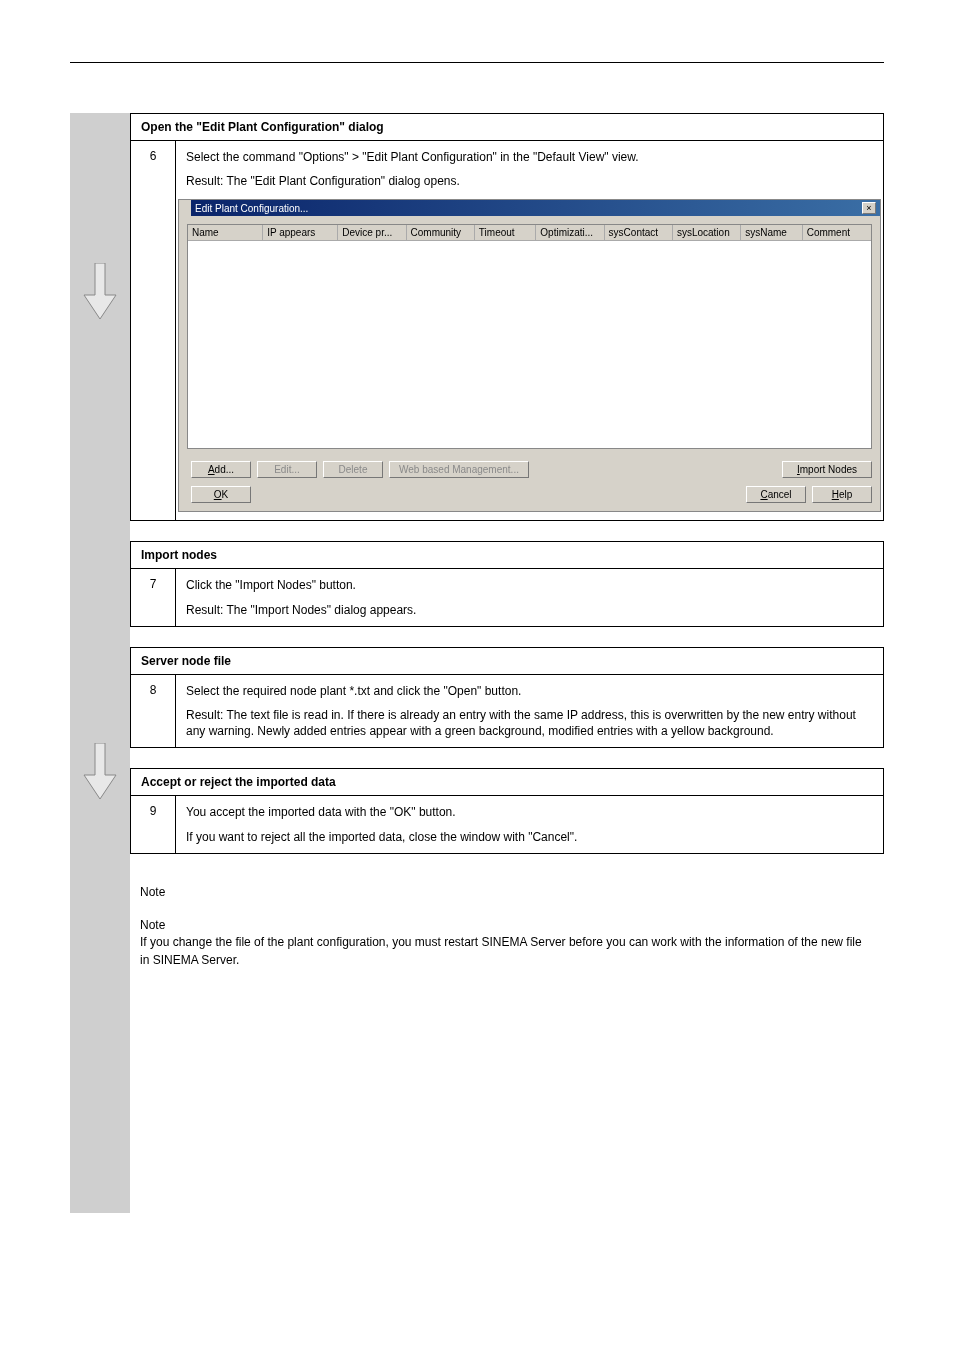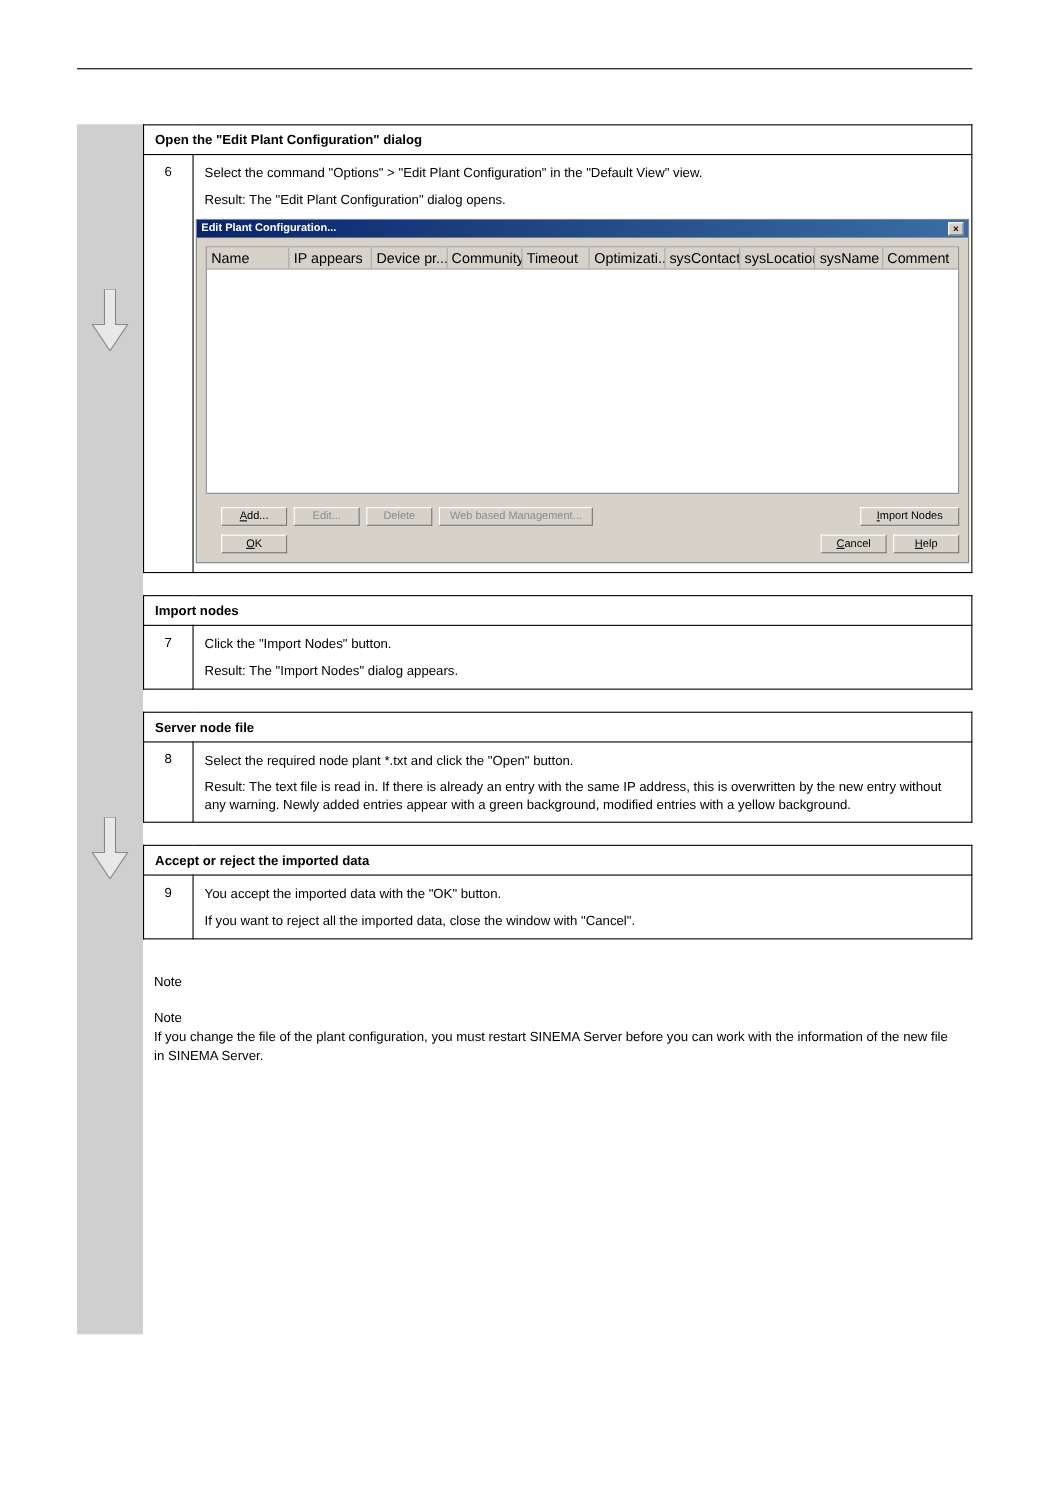--- a/index.html
+++ b/index.html
@@ -80,25 +80,26 @@
       background: #d6d2c9;
       border: 1px solid #888;
       width: 100%;
       font-family: Tahoma, Verdana, sans-serif;
       font-size: 10px;
     }
     .dialog-titlebar {
       background: linear-gradient(to right, #0a246a, #3a6ea5);
       color: #fff;
       display: flex;
-      align-items: flex-start;
+      align-items: flex-end;
       justify-content: space-between;
       padding: 2px 4px;
       font-size: 10px;
-      font-weight: bold;
+      font-weight: normal;
+      margin-left: 12px;
     }
     .dialog-titlebar .close-btn {
       background: #d4d0c8;
       border: 1px solid #fff;
       border-right-color: #777;
       border-bottom-color: #777;
       width: 14px;
       height: 12px;
       text-align: center;
       line-height: 10px;
@@ -109,32 +110,32 @@
       margin: 8px;
       background: #fff;
       border: 1px solid #888;
       height: 225px;
       overflow: hidden;
     }
     .dt-head {
       display: flex;
       background: #d6d2c9;
       border-bottom: 1px solid #aaa;
-      font-size: 13px;
+      font-size: 10px;
     }
     .dt-head > div {
       padding: 2px 4px;
       border-right: 1px solid #aaa;
       white-space: nowrap;
       overflow: hidden;
     }
     .dialog-btnrow {
       display: flex;
       align-items: flex-end;
-      padding: 4px 8px 8px 22px;
+      padding: 4px 8px 8px 12px;
       gap: 6px;
     }
     .dialog-btnrow .spacer { flex: 1; }
     .dbtn {
       background: #d6d2c9;
       border: 1px solid #fff;
       border-right-color: #777;
       border-bottom-color: #777;
       font-size: 10px;
       padding: 2px 8px;

